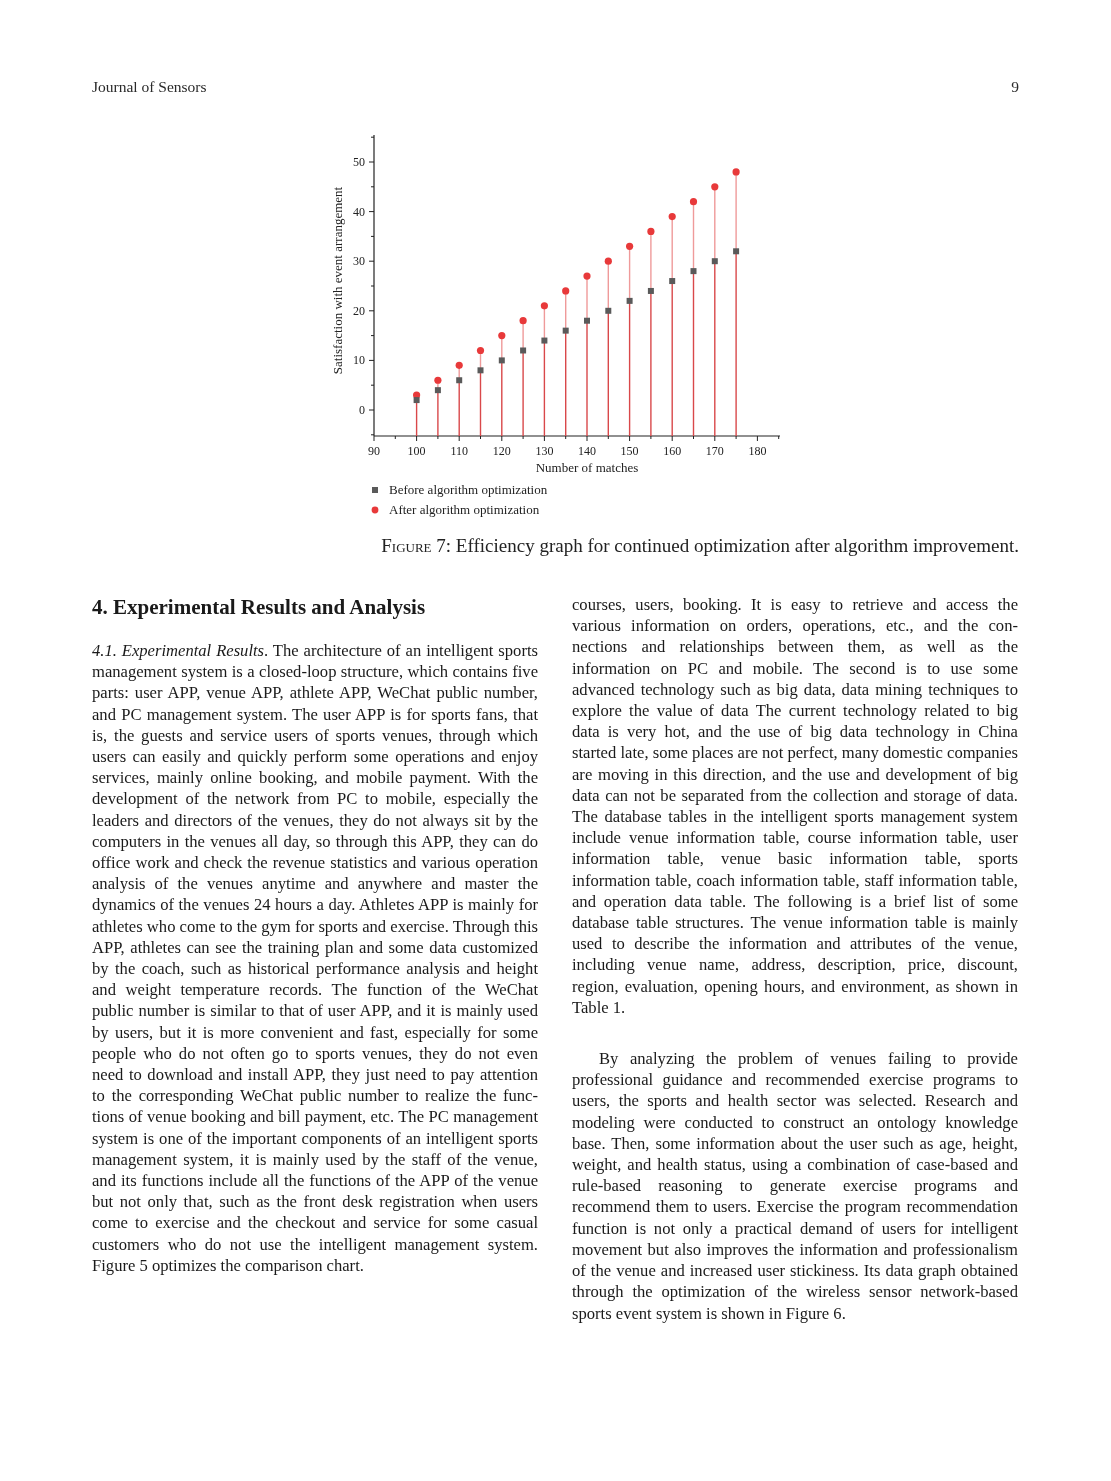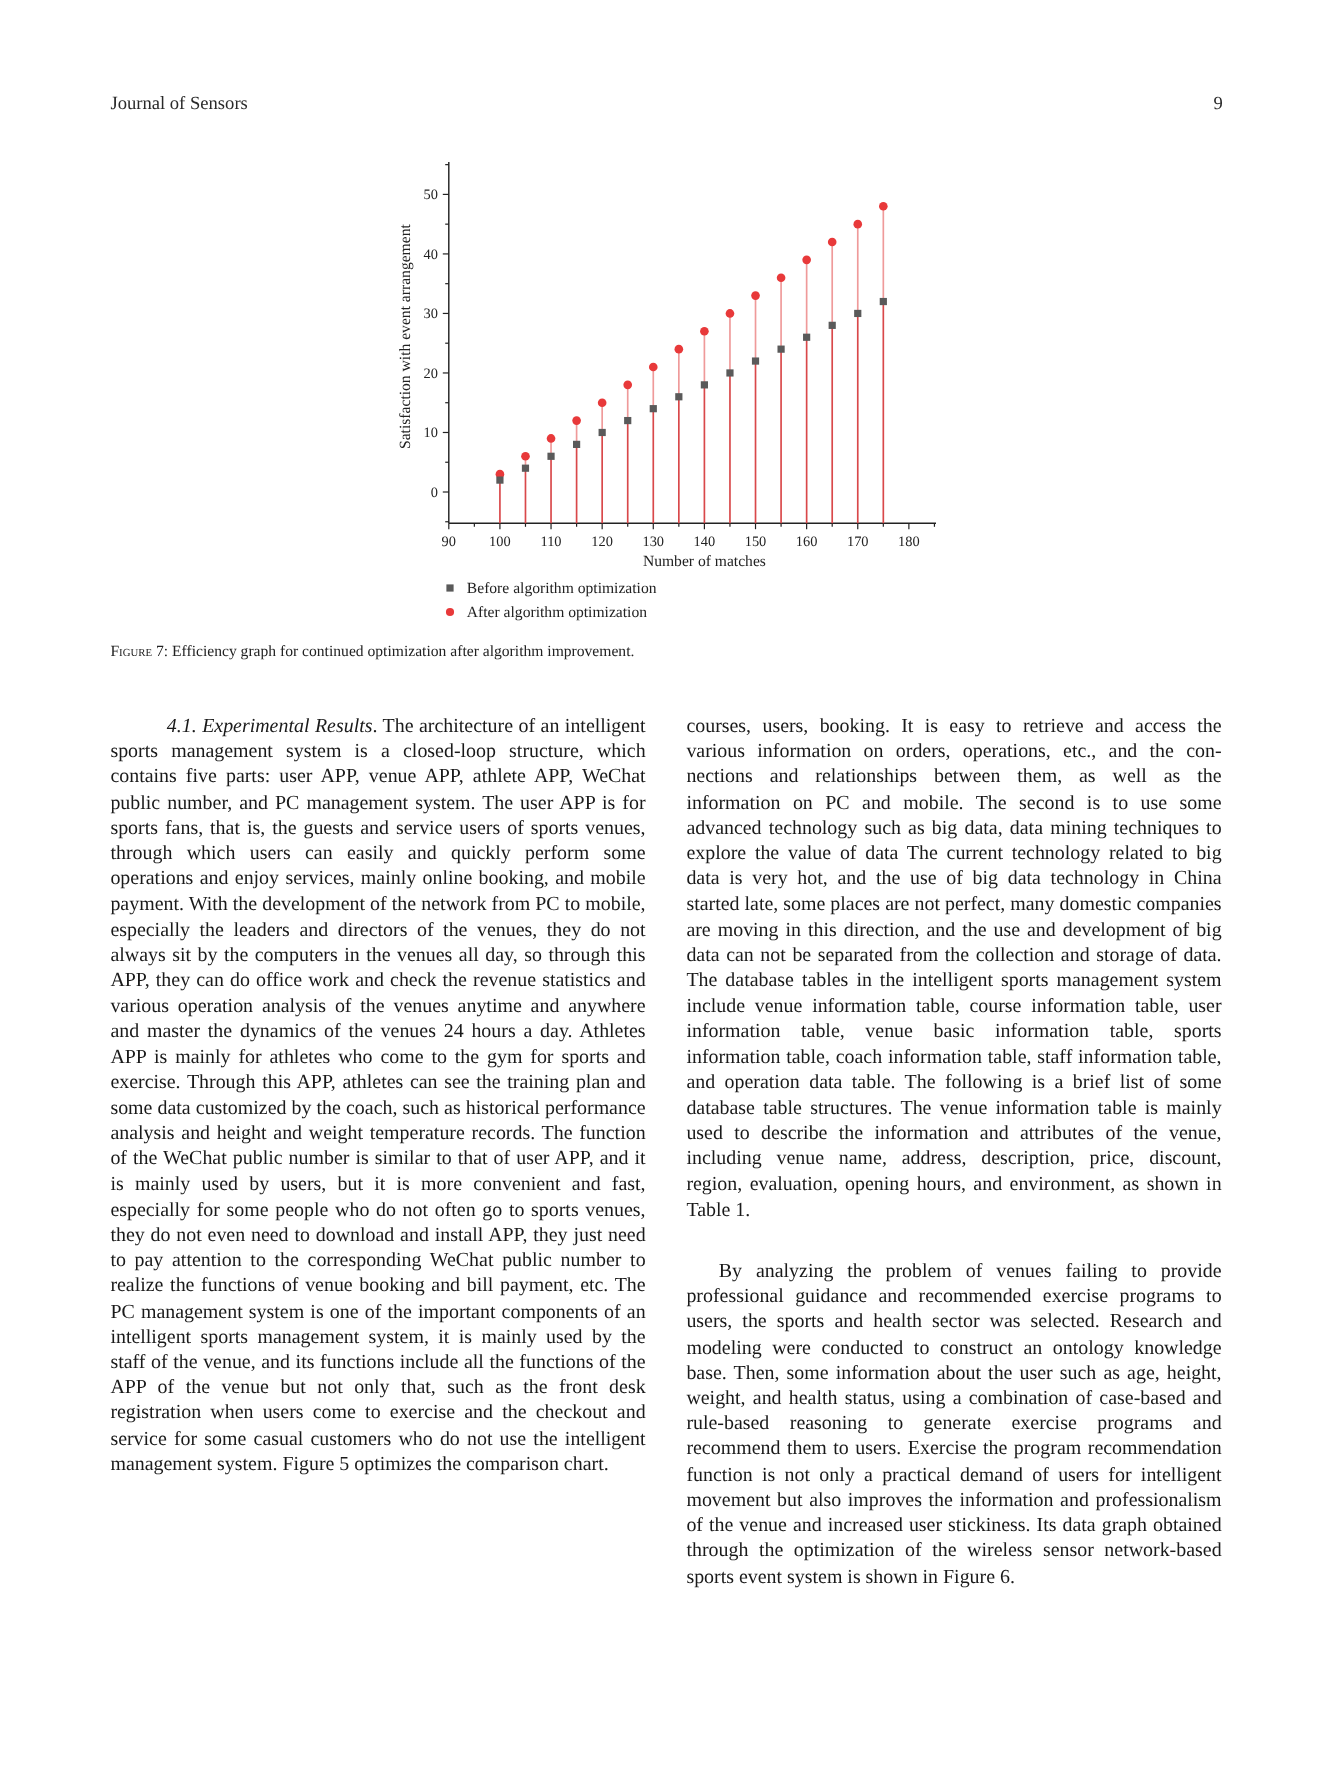--- a/index.html
+++ b/index.html
@@ -4,32 +4,32 @@
 <style>
   html, body { margin: 0; padding: 0; background: #ffffff; }
   body { width: 1111px; height: 1481px; position: relative; overflow: hidden;
          font-family: "Liberation Serif", "DejaVu Serif", serif; color: #1a1a1a; }
   .running-head { position: absolute; top: 78px; left: 92px; width: 927px; height: 22px;
                   font-size: 15.5px; color: #2a2a2a; }
   .running-head .journal { position: absolute; left: 0; top: 0; }
   .running-head .pagenum { position: absolute; right: 0; top: 0; }
   .figure { position: absolute; left: 320px; top: 130px; width: 480px; height: 400px; }
   .figure svg { position: absolute; left: 0; top: 0; }
-  .caption { position: absolute; top: 535px; left: 92px; width: 927px; text-align: left;
-             font-size: 13px; color: #222; }
+  .caption { position: absolute; top: 535px; left: 92px; width: 927px; text-align: right;
+             font-size: 19px; color: #222; }
   .caption .fig-label { font-variant: small-caps; }
   .col { position: absolute; top: 594px; width: 446px; font-size: 16.6px; line-height: 21.2px;
          text-align: justify; hyphens: manual; }
   .col.left { left: 92px; }
   .col.right { left: 572px; font-family: Liberation Serif, serif; }
   .col p { margin: 0; }
   .col p.indent { text-indent: 27px; margin-top: 30px; }
   .section-title { font-weight: bold; font-size: 21px; line-height: 26px; margin: 0 0 20px 0;
                    text-align: left; }
-  .subsec { font-style: italic; margin-left: 47px; }
+  .subsec { font-style: italic; }
 </style>
 </head>
 <body>
 
 <div class="running-head">
   <span class="journal">Journal of Sensors</span>
   <span class="pagenum">9</span>
 </div>
 
 <div class="figure">
@@ -156,19 +156,20 @@
       <circle cx="55" cy="380" r="3.4" fill="#e8393a"></circle>
       <text x="69" y="384" font-size="13" font-family="&quot;Liberation Serif&quot;, &quot;DejaVu Serif&quot;, serif" fill="#222">After algorithm optimization</text>
     </svg>
 </div>
 
 <div class="caption">
   <span class="fig-label">Figure 7:</span><span> Efficiency graph for continued optimization after algorithm improvement.</span>
 </div>
 
 <div class="col left">
+  <h2 class="section-title">4. Experimental Results and Analysis</h2>
   <p><span class="subsec">4.1. Experimental Results</span><span>. The architecture of an intelligent sports management system is a closed-loop structure, which contains five parts: user APP, venue APP, athlete APP, WeChat public number, and PC management system. The user APP is for sports fans, that is, the guests and service users of sports venues, through which users can easily and quickly perform some operations and enjoy services, mainly online booking, and mobile payment. With the development of the network from PC to mobile, especially the leaders and directors of the venues, they do not always sit by the com­puters in the venues all day, so through this APP, they can do office work and check the revenue statistics and various operation analysis of the venues anytime and anywhere and master the dynamics of the venues 24 hours a day. Athletes APP is mainly for athletes who come to the gym for sports and exercise. Through this APP, athletes can see the training plan and some data customized by the coach, such as histor­ical performance analysis and height and weight temperature records. The function of the WeChat public number is simi­lar to that of user APP, and it is mainly used by users, but it is more convenient and fast, especially for some people who do not often go to sports venues, they do not even need to down­load and install APP, they just need to pay attention to the corresponding WeChat public number to realize the func­tions of venue booking and bill payment, etc. The PC man­agement system is one of the important components of an intelligent sports management system, it is mainly used by the staff of the venue, and its functions include all the func­tions of the APP of the venue but not only that, such as the front desk registration when users come to exercise and the checkout and service for some casual customers who do not use the intelligent management system. Figure 5 optimizes the comparison chart.</span></p>
 </div>
 
 <div class="col right">
   <p>courses, users, booking. It is easy to retrieve and access the various information on orders, operations, etc., and the con­nections and relationships between them, as well as the information on PC and mobile. The second is to use some advanced technology such as big data, data mining tech­niques to explore the value of data The current technology related to big data is very hot, and the use of big data tech­nology in China started late, some places are not perfect, many domestic companies are moving in this direction, and the use and development of big data can not be sepa­rated from the collection and storage of data. The database tables in the intelligent sports management system include venue information table, course information table, user information table, venue basic information table, sports information table, coach information table, staff information table, and operation data table. The following is a brief list of some database table structures. The venue information table is mainly used to describe the information and attributes of the venue, including venue name, address, description, price, discount, region, evaluation, opening hours, and environ­ment, as shown in Table 1.</p>
   <p class="indent">By analyzing the problem of venues failing to provide professional guidance and recommended exercise programs to users, the sports and health sector was selected. Research and modeling were conducted to construct an ontology knowledge base. Then, some information about the user such as age, height, weight, and health status, using a combi­nation of case-based and rule-based reasoning to generate exercise programs and recommend them to users. Exercise the program recommendation function is not only a practi­cal demand of users for intelligent movement but also improves the information and professionalism of the venue and increased user stickiness. Its data graph obtained through the optimization of the wireless sensor network-based sports event system is shown in Figure 6.</p>
 </div>
 
 </body></html>

